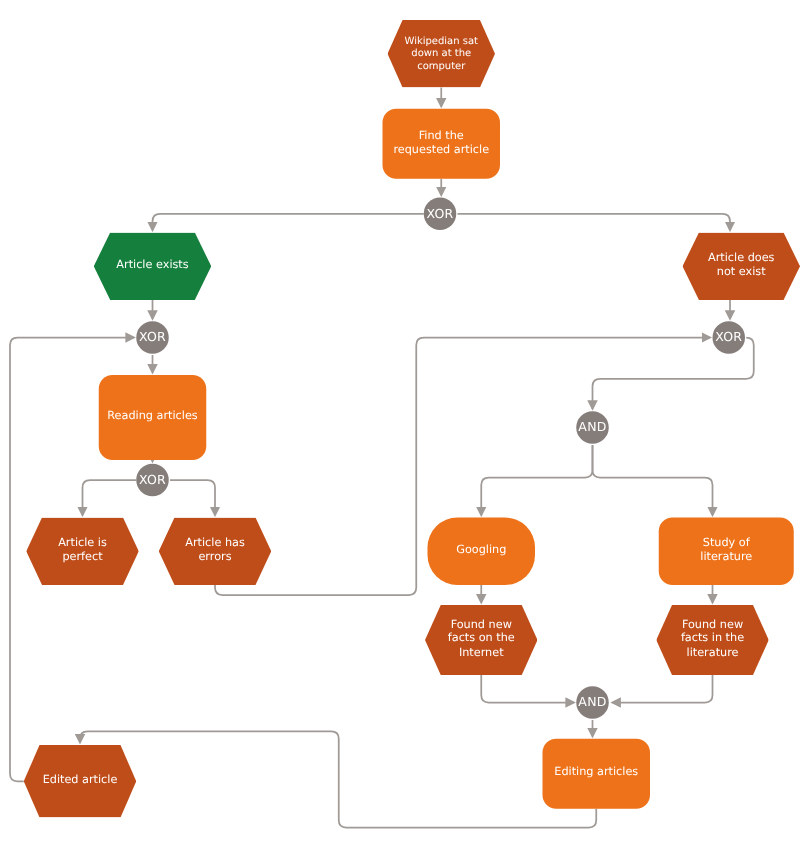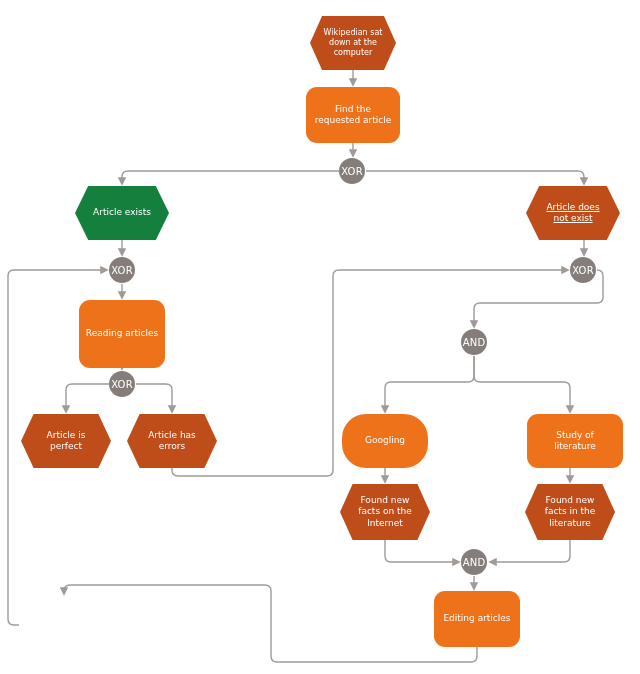--- a/index.html
+++ b/index.html
@@ -128,21 +128,21 @@
 
   <div class="node roundrect" style="left:306px; top:87px; width:94px; height:56px; background:#EE7219; font-size:9px;">
     <span class="label">Find the
 requested article</span>
   </div>
 
   <div class="node hexagon" style="left:75px; top:186px; width:94px; height:54px; background:#15803d; font-size:9px;">
     <span class="label">Article exists</span>
   </div>
 
-  <div class="node hexagon" style="left:526px; top:186px; width:94px; height:54px; background:#BF4D19; font-size:9px;text-decoration:underline;">
+  <div class="node hexagon" style="left:546px; top:186px; width:94px; height:54px; background:#BF4D19; font-size:9px;">
     <span class="label">Article does
 not exist</span>
   </div>
 
   <div class="node roundrect" style="left:79px; top:300px; width:86px; height:68px; background:#EE7219; font-size:9px;">
     <span class="label">Reading articles</span>
   </div>
 
   <div class="node hexagon" style="left:21px; top:414px; width:90px; height:54px; background:#BF4D19; font-size:9px;">
     <span class="label">Article is
@@ -151,41 +151,44 @@
 
   <div class="node hexagon" style="left:127px; top:414px; width:90px; height:54px; background:#BF4D19; font-size:9px;">
     <span class="label">Article has
 errors</span>
   </div>
 
   <div class="node roundrect" style="left:342px; top:414px; width:86px; height:54px; background:#EE7219; font-size:9px;border-radius:24px;">
     <span class="label">Googling</span>
   </div>
 
-  <div class="node roundrect" style="left:527px; top:414px; width:96px; height:54px; background:#EE7219; font-size:9px;">
+  <div class="node roundrect" style="left:527px; top:414px; width:108px; height:54px; background:#EE7219; font-size:9px;">
     <span class="label">Study of
 literature</span>
   </div>
 
   <div class="node hexagon" style="left:340px; top:484px; width:90px; height:56px; background:#BF4D19; font-size:9px;">
     <span class="label">Found new
 facts on the
 Internet</span>
   </div>
 
   <div class="node hexagon" style="left:525px; top:484px; width:90px; height:56px; background:#BF4D19; font-size:9px;">
     <span class="label">Found new
 facts in the
 literature</span>
   </div>
 
   <div class="node roundrect" style="left:434px; top:591px; width:86px; height:56px; background:#EE7219; font-size:9px;">
     <span class="label">Editing articles</span>
   </div>
 
+  <div class="node hexagon" style="left:19px; top:596px; width:90px; height:58px; background:#BF4D19; font-size:9px;">
+    <span class="label">Edited article</span>
+  </div>
 
   <div class="gate" style="left:339px; top:158px; width:26px; height:26px; background:#857D7A;">
     <span>XOR</span>
   </div>
 
   <div class="gate" style="left:109px; top:257px; width:26px; height:26px; background:#857D7A;">
     <span>XOR</span>
   </div>
 
   <div class="gate" style="left:570px; top:257px; width:26px; height:26px; background:#857D7A;">

